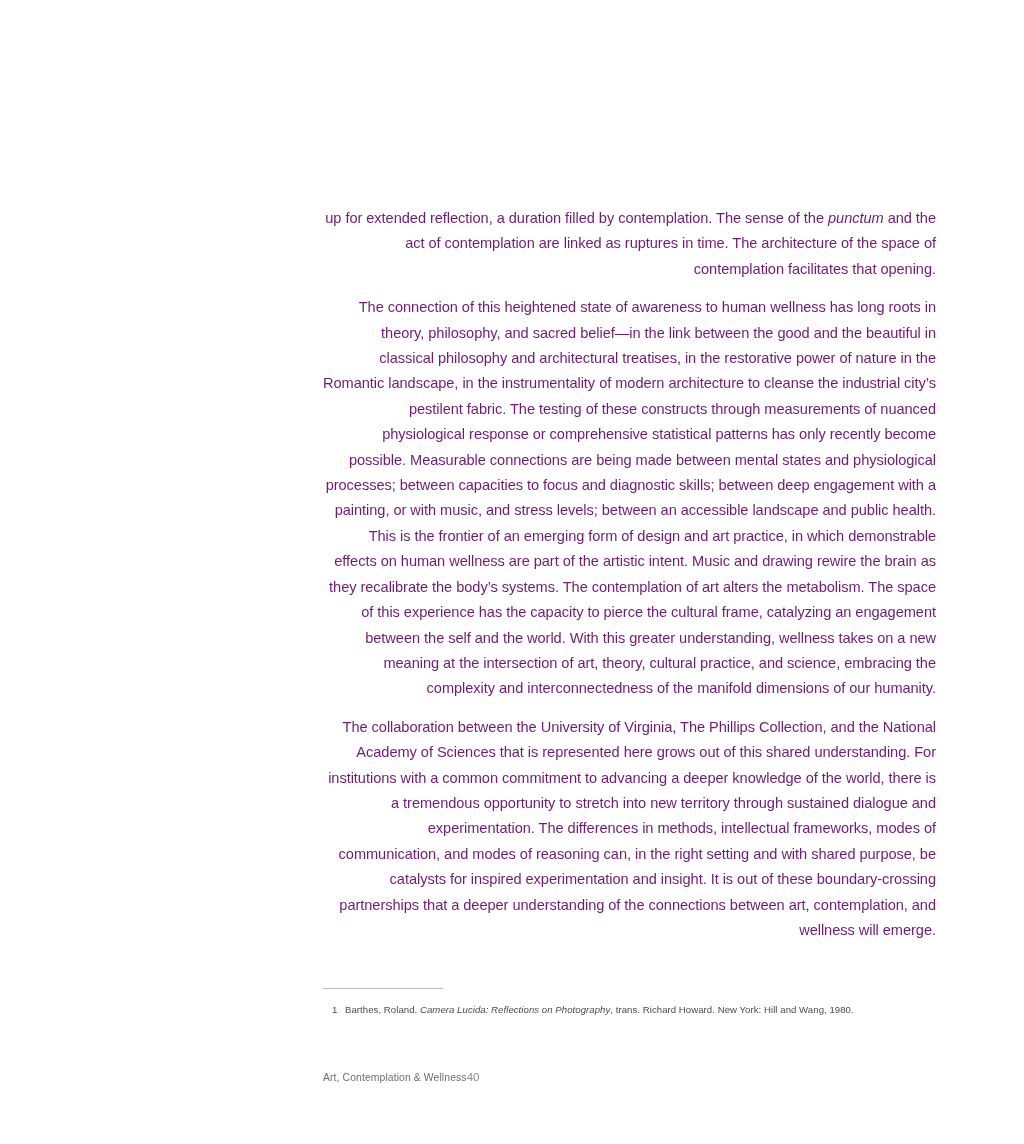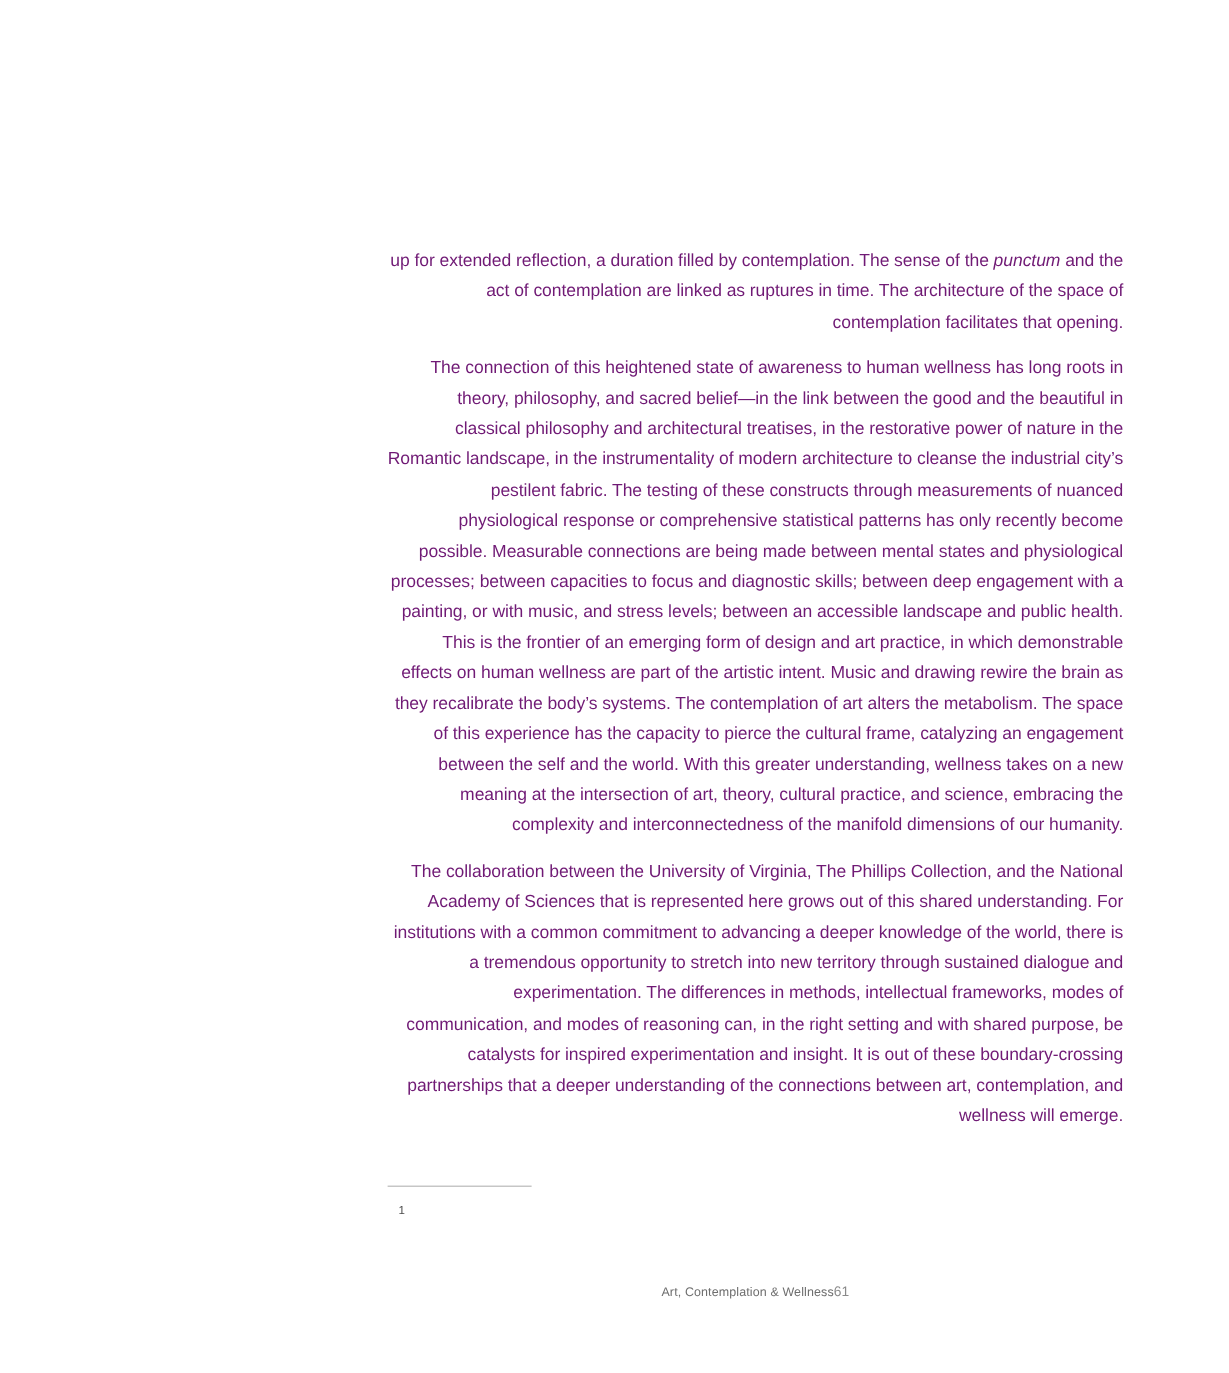--- a/index.html
+++ b/index.html
@@ -72,21 +72,21 @@
     font-style: italic;
   }
   
   .page-footer {
     position: absolute;
     left: 323px;
     top: 1071px;
     width: 613px;
     display: flex;
     align-items: baseline;
-    justify-content: center;
+    justify-content: flex-start;
   }
   .footer-title {
     font-size: 10.4px;
     color: #6e6e6e;
     letter-spacing: 0.1px;
   }
   .footer-pageno {
     font-size: 11.5px;
     color: #8a8a8a;
     letter-spacing: 0.1px;
@@ -100,21 +100,22 @@
   <div class="text-column">
     <p class="para"><span>up for extended reflection, a duration filled by contemplation. The sense of the </span><em>punctum</em><span> and the act of contemplation are linked as ruptures in time. The architecture of the space of contemplation facilitates that opening.</span></p>
     <p class="para"><span>The connection of this heightened state of awareness to human wellness has long roots in theory, philosophy, and sacred belief—in the link between the good and the beautiful in classical philosophy and architectural treatises, in the restorative power of nature in the Romantic landscape, in the instrumentality of modern architecture to cleanse the industrial city’s pestilent fabric. The testing of these constructs through measurements of nuanced physiological response or comprehensive statistical patterns has only recently become possible. Measurable connections are being made between mental states and physiological processes; between capacities to focus and diagnostic skills; between deep engagement with a painting, or with music, and stress levels; between an accessible landscape and public health. This is the frontier of an emerging form of design and art practice, in which demonstrable effects on human wellness are part of the artistic intent. Music and drawing rewire the brain as they recalibrate the body’s systems. The contemplation of art alters the metabolism. The space of this experience has the capacity to pierce the cultural frame, catalyzing an engagement between the self and the world. With this greater understanding, wellness takes on a new meaning at the intersection of art, theory, cultural practice, and science, embracing the complexity and interconnectedness of the manifold dimensions of our humanity.</span></p>
     <p class="para"><span>The collaboration between the University of Virginia, The Phillips Collection, and the National Academy of Sciences that is represented here grows out of this shared understanding. For institutions with a common commitment to advancing a deeper knowledge of the world, there is a tremendous opportunity to stretch into new territory through sustained dialogue and experimentation. The differences in methods, intellectual frameworks, modes of communication, and modes of reasoning can, in the right setting and with shared purpose, be catalysts for inspired experimentation and insight. It is out of these boundary-crossing partnerships that a deeper understanding of the connections between art, contemplation, and wellness will emerge.</span></p>
   </div>
 
   <div class="footnote-block">
     <div class="footnote-rule"></div>
     <div class="footnote">
       <span class="footnote-marker">1</span>
+      <span><span>Barthes, Roland. </span><em>Camera Lucida: Reflections on Photography</em><span>, trans. Richard Howard. New York: Hill and Wang, 1980.</span></span>
     </div>
   </div>
 
   <div class="page-footer">
     <span class="footer-title">Art, Contemplation &amp; Wellness</span>
-    <span class="footer-pageno">61</span>
+    <span class="footer-pageno">40</span>
   </div>
 
 </div>
 
 </body></html>

